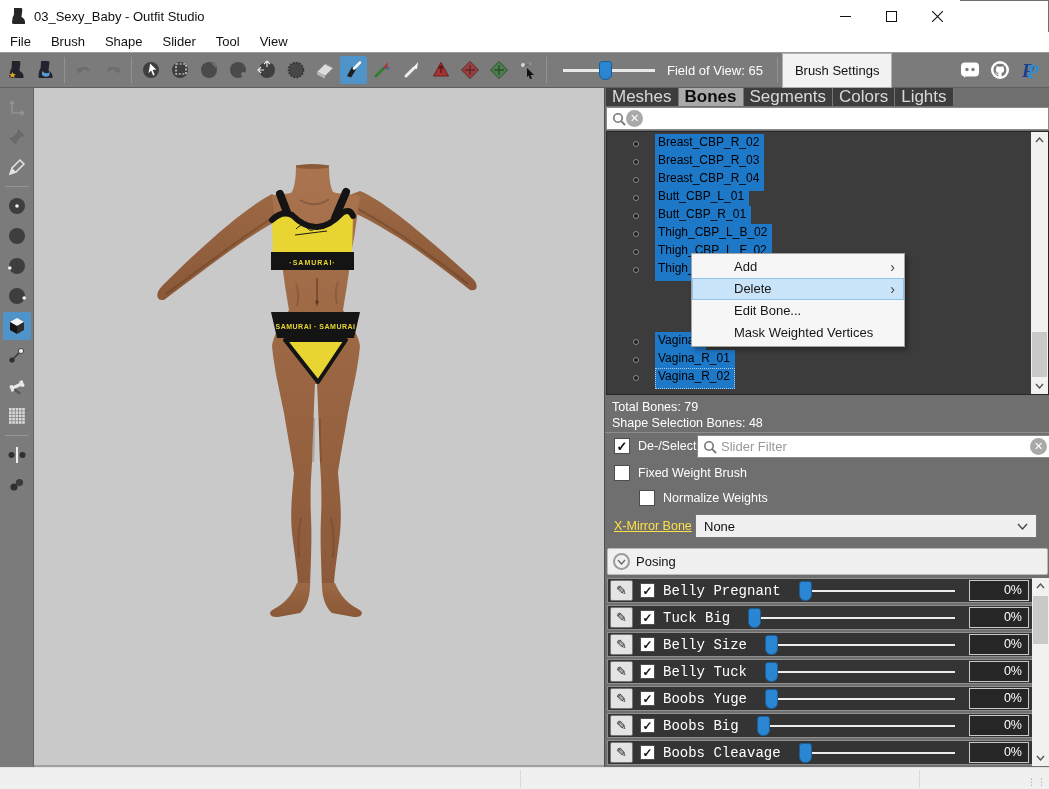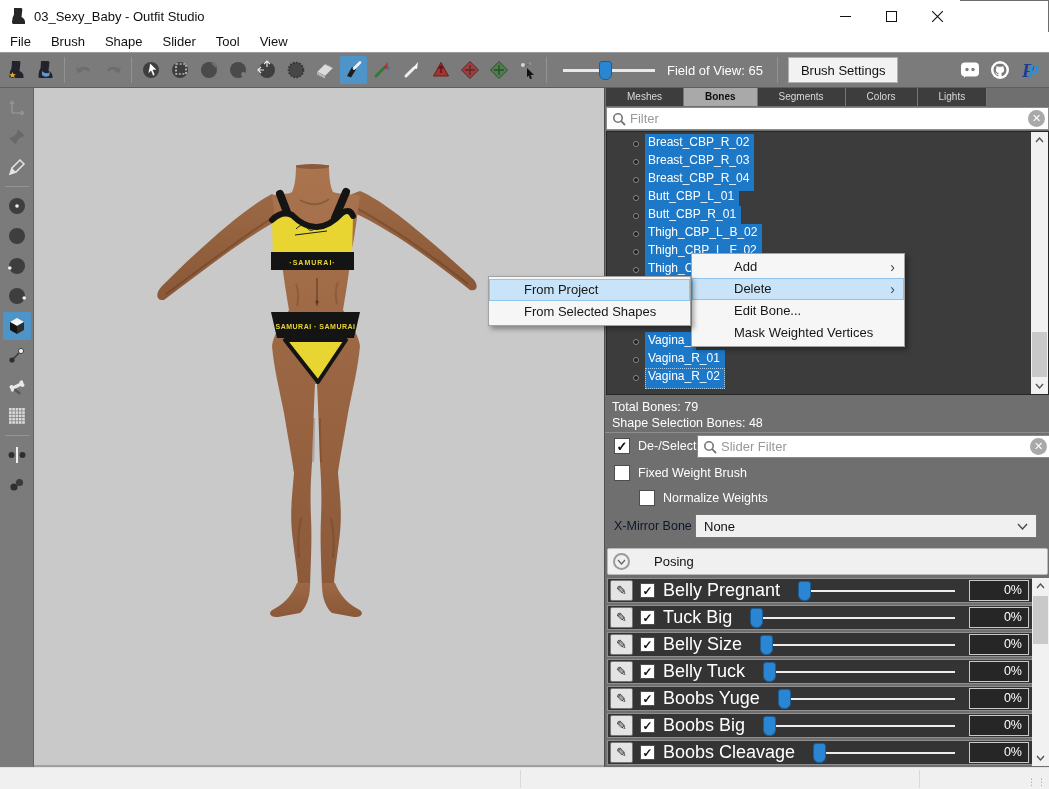--- a/index.html
+++ b/index.html
@@ -21,81 +21,81 @@
   
   #toolbar { position:absolute; left:0; top:52px; width:1049px; height:36px; background:#7b7b7b; border-top:1px solid #9a9a9a; border-bottom:1px solid #5e5e5e; display:flex; align-items:center; }
   .tb-btn { width:27px; height:28px; margin:0 1px; display:flex; align-items:center; justify-content:center; border-radius:2px; flex:0 0 auto; }
   .tb-btn.active { background:#4f94c9; }
   .tb-btn.disabled { opacity:.55; }
   .tb-sep { width:1px; height:26px; background:#5d5d5d; border-right:1px solid #929292; margin:0 4px; flex:0 0 auto; }
   #fov-slider { position:relative; width:92px; height:20px; margin:0 10px 0 12px; flex:0 0 auto; }
   #fov-track { position:absolute; left:0; right:0; top:9px; height:3px; background:#e9e9e9; }
   #fov-handle { position:absolute; left:36px; top:1px; width:13px; height:19px; background:#2a86d2; border:1px solid #1b5d95; border-radius:3px 3px 6px 6px; }
   #fov-label { color:#fff; font-size:13px; margin:0 10px 0 2px; white-space:nowrap; flex:0 0 auto; }
-  #brush-settings { height:26px; padding:0 12px; background:#f2f2f2; border:1px solid #b0b0b0; font-size:13px; color:#111; display:flex; align-items:center; margin-left:6px; flex:0 0 auto; }
+  #brush-settings { height:35px; padding:0 12px; background:#f2f2f2; border:1px solid #b0b0b0; font-size:13px; color:#111; display:flex; align-items:center; flex:0 0 auto; }
   #tb-spacer { flex:1 1 auto; }
   .link-btn { width:30px; height:28px; display:flex; align-items:center; justify-content:center; flex:0 0 auto; }
 
   
   #main { position:absolute; left:0; top:88px; width:1049px; height:679px; display:flex; }
   #side-toolbar { width:34px; height:679px; background:#7b7b7b; border-right:1px solid #636363; display:flex; flex-direction:column; align-items:center; padding-top:4px; flex:0 0 auto; }
   .st-btn { width:28px; height:28px; margin:1px 0; display:flex; align-items:center; justify-content:center; border-radius:2px; }
   .st-btn.active { background:#4f94c9; }
   .st-btn.disabled { opacity:.55; }
   .st-sep { width:24px; height:1px; background:#5d5d5d; border-bottom:1px solid #949494; margin:4px 0; }
 
   #canvas { position:relative; width:570px; height:679px; background:#c9c9c9; border-bottom:2px solid #9f9f9f; flex:0 0 auto; overflow:hidden; }
 
   
   #right-panel { position:relative; width:445px; height:679px; background:#6f6f6f; border-left:1px solid #4f4f4f; flex:0 0 auto; font-size:12px; }
   #tabs { position:absolute; left:1px; top:0; height:18px; display:flex; }
-  .tab { padding:0 21px; height:18px; line-height:18px; font-size:10px; background:#3d3d3d; color:#d9d9d9; border-right:1px solid #757575; }
+  .tab { padding:0 6px; height:18px; line-height:18px; font-size:17px; background:#3d3d3d; color:#d9d9d9; border-right:1px solid #757575; }
   .tab.active { background:#a9a9a9; color:#0d0d0d; font-weight:bold; }
 
   .search-box { position:absolute; background:#fff; border:1px solid #8a8a8a; display:flex; align-items:center; }
   .search-box input { border:none; outline:none; flex:1; font-size:13px; font-family:"Liberation Sans",sans-serif; color:#222; background:transparent; padding-left:4px; }
   .search-box input::placeholder { color:#999; }
   .mag { margin-left:5px; flex:0 0 auto; }
   .clear-btn { width:17px; height:17px; border-radius:50%; background:#a9a9a9; color:#fff; font-size:11px; line-height:17px; text-align:center; margin-right:3px; flex:0 0 auto; }
 
   #filter-box { left:1px; top:19px; width:443px; height:23px; }
 
   #bone-list { position:absolute; left:1px; top:43px; width:443px; height:264px; background:#3c3c3c; border:1px solid #262626; overflow:hidden; }
   .bone-row { height:18px; display:flex; align-items:center; }
   .bone-bullet { width:6px; height:6px; border-radius:50%; background:#1f1f1f; border:1px solid #8a8a8a; margin-left:26px; flex:0 0 auto; }
-  .bone-label { margin-left:6px; padding:1px 5px 6px 3px; color:#ffffff; font-size:12px; white-space:nowrap; }
+  .bone-label { margin-left:16px; padding:1px 5px 6px 3px; color:#000000; font-size:12px; white-space:nowrap; }
   .bone-row.selected .bone-label { background:#1e78c8; }
   .bone-row.focused .bone-label { outline:1px dotted #a8cdeb; outline-offset:-1px; }
   #bone-scroll { position:absolute; right:0; top:0; width:17px; height:262px; background:#f1f1f1; }
   .scroll-arrow { position:absolute; left:0; width:17px; height:16px; display:flex; align-items:center; justify-content:center; }
   .scroll-thumb { position:absolute; left:1px; width:15px; background:#c9c9c9; }
 
   #bone-totals { position:absolute; left:7px; top:311px; color:#fff; font-size:12.5px; line-height:16px; }
   #panel-divider { position:absolute; left:0; top:344px; width:445px; height:1px; background:#5a5a5a; border-bottom:1px solid #8d8d8d; }
 
   .chk { width:16px; height:16px; background:#fff; border:1px solid #4e4e4e; display:flex; align-items:center; justify-content:center; font-size:13px; font-weight:bold; color:#111; flex:0 0 auto; }
   .opt-row { position:absolute; left:9px; display:flex; align-items:center; color:#fff; font-size:12.5px; }
   .opt-row .lbl { margin-left:8px; }
 
   #slider-filter-box { left:92px; top:347px; width:354px; height:23px; }
 
-  #xmirror-label { position:absolute; left:9px; top:431px; color:#0f172a; font-size:12.5px; }
+  #xmirror-label { position:absolute; left:9px; top:431px; color:#fde047; font-size:12.5px;text-decoration:underline; }
   #xmirror-combo { position:absolute; left:90px; top:426px; width:342px; height:24px; background:#f0f0f0; border:1px solid #767676; display:flex; align-items:center; }
   #xmirror-value { flex:1; padding-left:8px; font-size:13px; color:#111; }
   #xmirror-chevron { margin-right:8px; }
 
   #posing-header { position:absolute; left:2px; top:460px; width:441px; height:27px; background:#f0f0f0; border:1px solid #b9b9b9; border-radius:2px; display:flex; align-items:center; }
   #posing-circle { width:17px; height:17px; border-radius:50%; border:2px solid #9b9b9b; margin-left:5px; display:flex; align-items:center; justify-content:center; }
-  #posing-label { margin-left:24px; font-size:13px; color:#111; }
+  #posing-label { margin-left:6px; font-size:13px; color:#111; }
 
   #sliders { position:absolute; left:2px; top:490px; width:426px; height:189px; overflow:hidden; }
   .slider-row { height:25px; margin-bottom:2px; background:#343434; border:1px solid #8f8f8f; display:flex; align-items:center; }
   .pencil-btn { width:23px; height:21px; margin-left:2px; background:#e4e4e4; border:1px solid #777; border-radius:2px; font-size:13px; color:#222; display:flex; align-items:center; justify-content:center; flex:0 0 auto; }
   .slider-row .chk { width:15px; height:15px; margin-left:7px; font-size:12px; }
-  .slider-name { color:#fff; font-size:18px; margin-left:8px; white-space:nowrap; flex:0 0 auto; }
+  .slider-name { color:#fff; font-size:14px; margin-left:8px; white-space:nowrap; flex:0 0 auto;font-family:Liberation Mono, monospace; }
   .slider-track { position:relative; flex:1 1 auto; height:2px; background:#ededed; margin:0 14px 0 18px; }
   .slider-handle { position:absolute; left:0; top:-9px; width:13px; height:20px; background:#2a86d2; border:1px solid #1b5d95; border-radius:3px 3px 6px 6px; }
   .slider-value { width:60px; height:21px; margin-right:3px; background:#262626; border:1px solid #c9c9c9; color:#fff; font-size:12.5px; text-align:right; line-height:19px; padding-right:6px; flex:0 0 auto; }
   #slider-scroll { position:absolute; right:0; top:490px; width:17px; height:188px; background:#f1f1f1; }
 
   
   #statusbar { position:absolute; left:0; top:767px; width:1049px; height:22px; background:#f0f0f0; border-top:1px solid #e2e2e2; }
   .sb-sep { position:absolute; top:2px; width:1px; height:18px; background:#d9d9d9; }
   #sb-grip { position:absolute; right:2px; bottom:2px; font-size:9px; color:#9a9a9a; letter-spacing:1px; }
 
@@ -471,21 +471,20 @@
           <div class="tab">Segments</div>
           <div class="tab">Colors</div>
           <div class="tab">Lights</div>
         </div>
 
       <div id="filter-box" class="search-box">
         <svg class="mag" width="14" height="14" viewBox="0 0 14 14">
             <circle cx="6" cy="6" r="4.2" fill="none" stroke="#777" stroke-width="1.6"></circle>
             <path d="M9.2,9.2 L13,13" stroke="#777" stroke-width="1.8"></path>
           </svg>
-        <input placeholder="Filter" style="">
         <div class="clear-btn">✕</div>
       </div>
 
       <div id="bone-list">
         <div id="bone-rows" style="padding-top:3px;">
             <div class="bone-row selected">
               <div class="bone-bullet"></div>
               <span class="bone-label">Breast_CBP_R_02</span>
             </div>
             <div class="bone-row selected">
@@ -676,18 +675,14 @@
     <div class="sb-sep" style="left:919px;"></div>
     <div id="sb-grip">⋮⋮</div>
   </div>
 
   <div id="context-menu" class="ctx-menu">
       <div class="ctx-item"><span>Add</span><span class="ctx-arrow">›</span></div>
       <div class="ctx-item hl"><span>Delete</span><span class="ctx-arrow">›</span></div>
       <div class="ctx-item"><span>Edit Bone...</span></div>
       <div class="ctx-item"><span>Mask Weighted Vertices</span></div>
     </div>
-  <div id="context-submenu" class="ctx-menu">
-      <div class="ctx-item hl"><span>From Project</span></div>
-      <div class="ctx-item"><span>From Selected Shapes</span></div>
-    </div>
 
 </div>
 
 </body></html>

